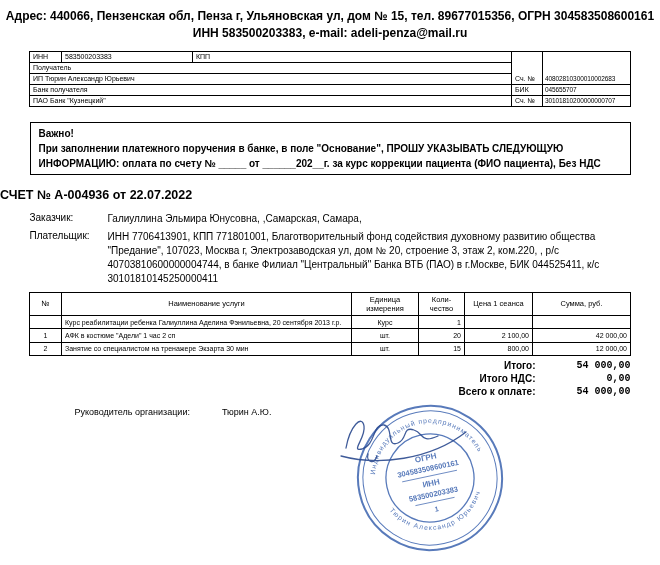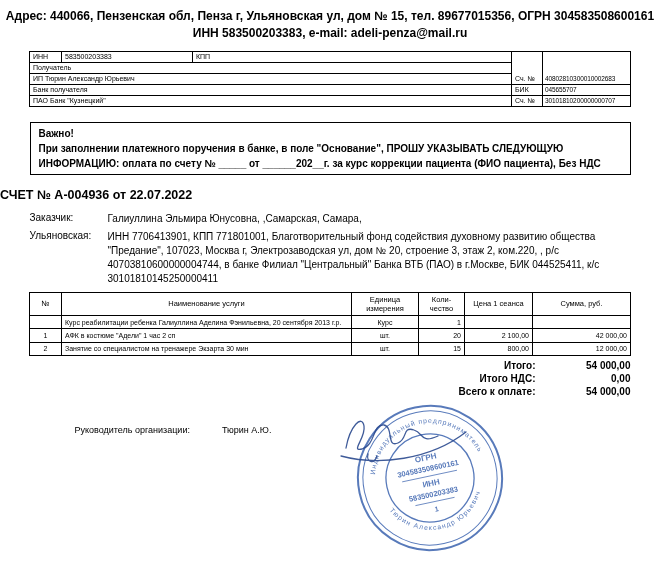--- a/index.html
+++ b/index.html
@@ -27,26 +27,26 @@
   .svc-table { margin:6px auto 0; border-collapse:collapse; table-layout:fixed; width:601px; }
   .svc-table th { border:1px solid #000; font-weight:normal; font-size:7.5px; padding:2px;
     vertical-align:middle; line-height:1.25; }
   .svc-table td { border:1px solid #000; font-size:7px; padding:1.5px 3px; vertical-align:top; line-height:1.3; }
   .c-center { text-align:center; }
   .c-right { text-align:right; }
 
   .totals { width:601px; margin:4px auto 0; font-size:10px; font-weight:bold; }
   .totals-row { display:flex; justify-content:flex-end; margin-bottom:2px; }
   .t-label { text-align:right; }
-  .t-value { width:95px; text-align:right; }
+  .t-value { width:95px; text-align:right;font-family:Liberation Mono, monospace; }
 
   .footer-notes { width:601px; margin:9px auto 0; font-size:7.5px; line-height:1.5; }
   .amount-words { font-weight:bold; margin-top:2px; }
 
-  .director { width:601px; margin:28px auto 0; font-size:9px; display:flex; padding-left:45px; }
+  .director { width:601px; margin:10px auto 0; font-size:9px; display:flex; padding-left:45px; }
   .director-name { margin-left:32px; }
 
   .signature { position:absolute; left:336px; top:410px; z-index:3; }
   .stamp { position:absolute; left:350px; top:402px; z-index:2; opacity:0.92; }
   .stamp text { font-family:"Liberation Sans", sans-serif; }
 </style>
 </head>
 <body>
 
 <div class="page">
@@ -97,21 +97,21 @@
   </div>
 
   <div class="invoice-title">СЧЕТ № А-004936 от 22.07.2022</div>
 
   <div class="parties">
     <div class="party-row">
       <div class="party-label">Заказчик:</div>
       <div class="party-value">Галиуллина Эльмира Юнусовна, ,Самарская, Самара,</div>
     </div>
     <div class="party-row">
-      <div class="party-label">Ульяновская:</div>
+      <div class="party-label">Плательщик:</div>
       <div class="party-value">ИНН 7706413901, КПП 771801001, Благотворительный фонд содействия духовному развитию общества "Предание", 107023, Москва г, Электрозаводская ул, дом № 20, строение 3, этаж 2, ком.220, , р/с 40703810600000004744, в банке Филиал "Центральный" Банка ВТБ (ПАО) в г.Москве, БИК 044525411, к/с 30101810145250000411</div>
     </div>
   </div>
 
   <table class="svc-table">
     <colgroup>
       <col style="width:32px">
         <col style="width:290px">
         <col style="width:67px">
       <col style="width:46px">

